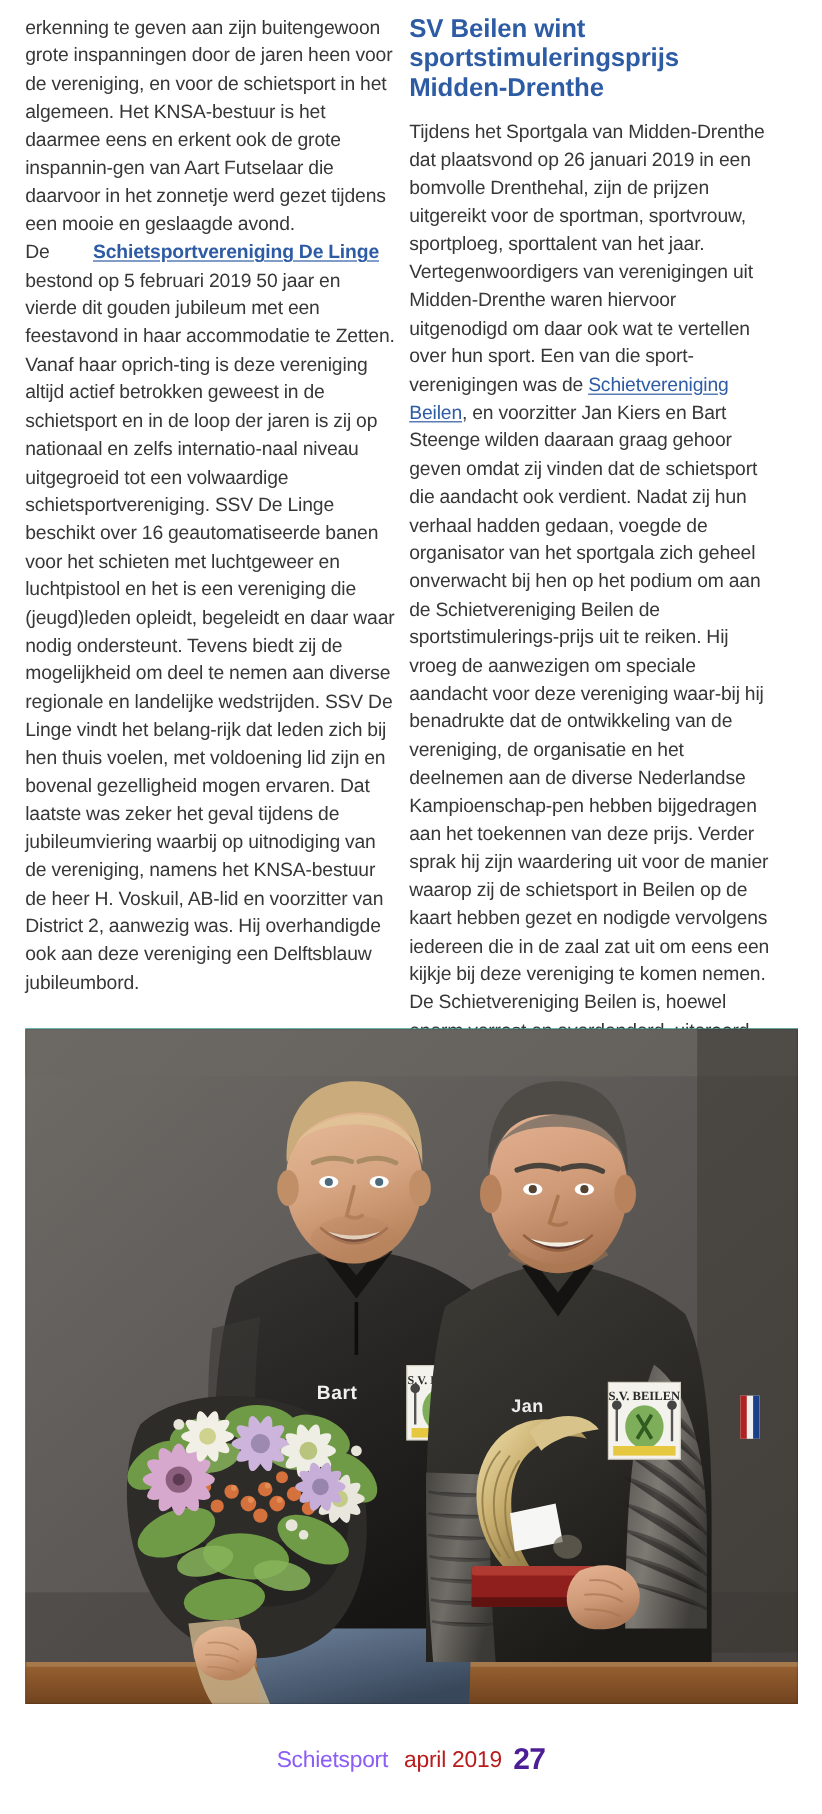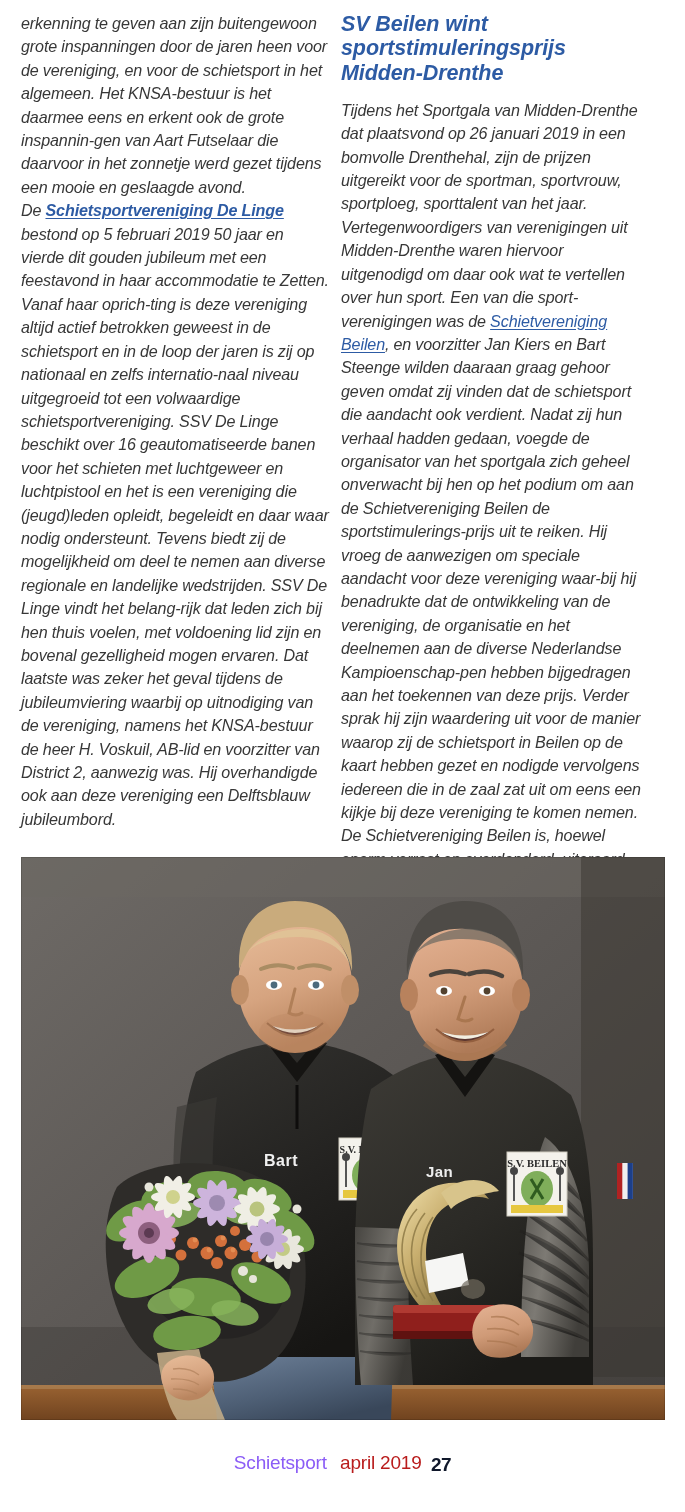--- a/index.html
+++ b/index.html
@@ -16,21 +16,20 @@
     overflow: hidden;
   }
 
   
   .columns {
     position: absolute;
     left: 21px; top: 12px;
     width: 644px;
     display: flex;
     gap: 12px;
-    font-style: italic;
   }
   .col { width: 308px; }
 
   .h2 {
     color: #2d5ba4;
     font-weight: bold;
     font-size: 21.5px;
     line-height: 1.13;
     letter-spacing: -0.1px;
     margin: 0 0 14px 0;
@@ -45,20 +44,21 @@
     letter-spacing: -0.12px;
     text-align: left;
     word-spacing: -0.2px;
   }
 
   a.link-bold {
     color: #2d5ba4;
     font-weight: bold;
     text-decoration: underline;
     text-underline-offset: 2px;
+    margin-left: 32px;
   }
   a.link-plain {
     color: #2d5ba4;
     text-decoration: underline;
     text-underline-offset: 2px;
   }
 
   .endmark {
     display: inline-block;
     width: 13px; height: 13px;
@@ -88,22 +88,22 @@
     color: #8b5cf6;
     font-size: 19px;
     letter-spacing: -0.2px;
   }
   .footer .f-date {
     color: #b91c1c;
     font-size: 19px;
     letter-spacing: -0.2px;
   }
   .footer .f-page {
-    color: #0f172a;
-    font-size: 19px;
+    color: #4c1d95;
+    font-size: 25px;
     font-weight: bold;
     letter-spacing: -0.5px;
     margin-left: 5px;
     vertical-align: -1.5px;
   }
 </style>
 </head>
 <body>
 
 <div class="page">

